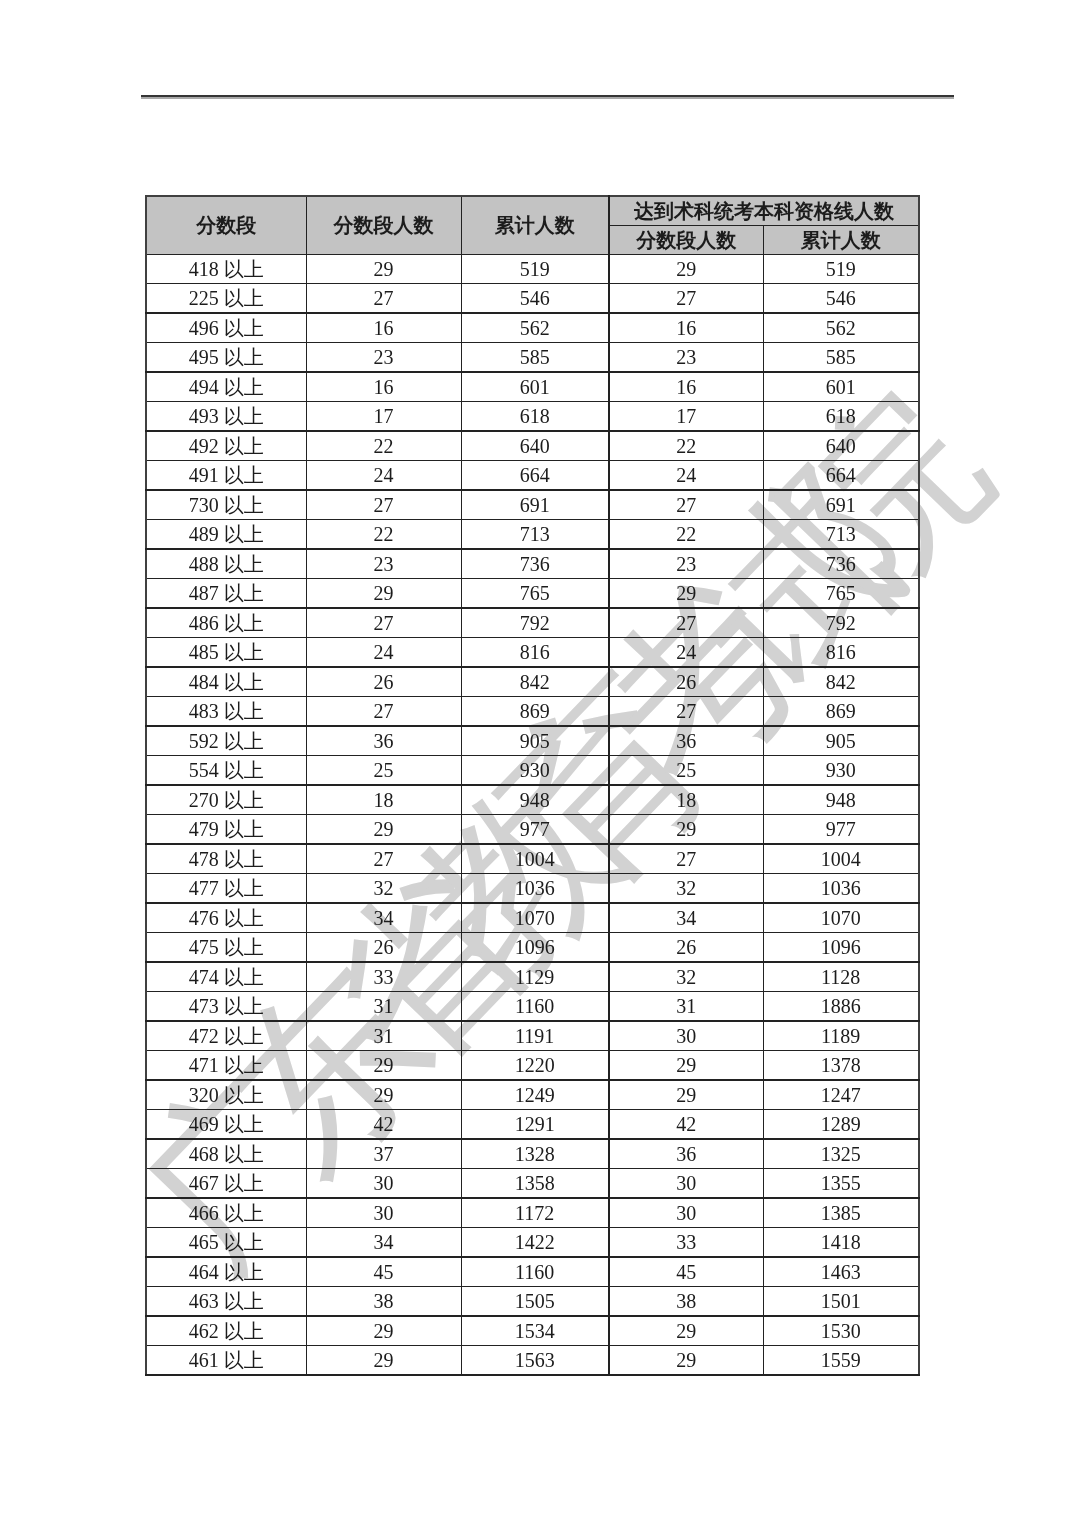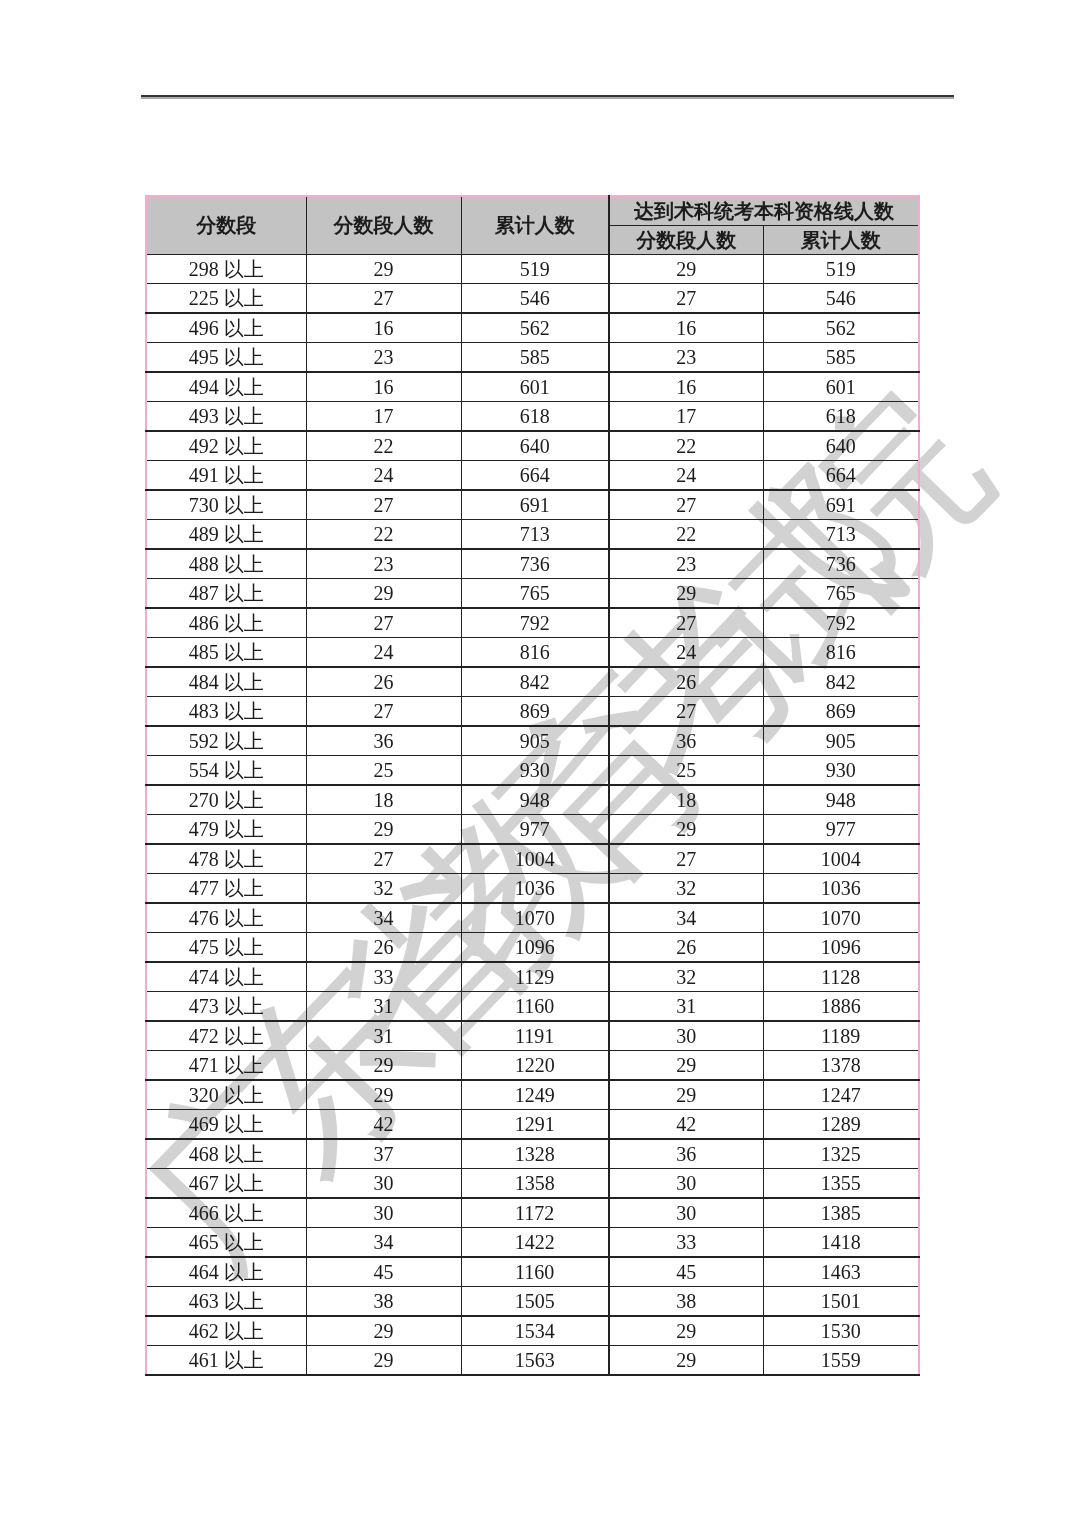--- a/index.html
+++ b/index.html
@@ -41,21 +41,21 @@
     user-select: none;
   }
   table.score-table {
     position: absolute;
     left: 145px;
     top: 195px;
     z-index: 1;
     border-collapse: collapse;
     table-layout: fixed;
     font-size: 20px;
-    border: 2px solid #f9a8d4;
+    border: 2px solid #404040;
   }
   .score-table th, .score-table td {
     border: 1px solid #222222;
     text-align: center;
     vertical-align: middle;
     padding: 0;
     overflow: hidden;
   }
   .score-table thead th {
     background: #c3c3c3;
@@ -102,21 +102,21 @@
         <th rowspan="2">累计人数</th>
         <th colspan="2">达到术科统考本科资格线人数</th>
       </tr>
       <tr class="h2">
         <th>分数段人数</th>
         <th>累计人数</th>
       </tr>
     </thead>
     <tbody>
         <tr>
-          <td>298 以上</td>
+          <td>418 以上</td>
           <td>29</td>
           <td>519</td>
           <td>29</td>
           <td>519</td>
         </tr>
         <tr>
           <td>225 以上</td>
           <td>27</td>
           <td>546</td>
           <td>27</td>

